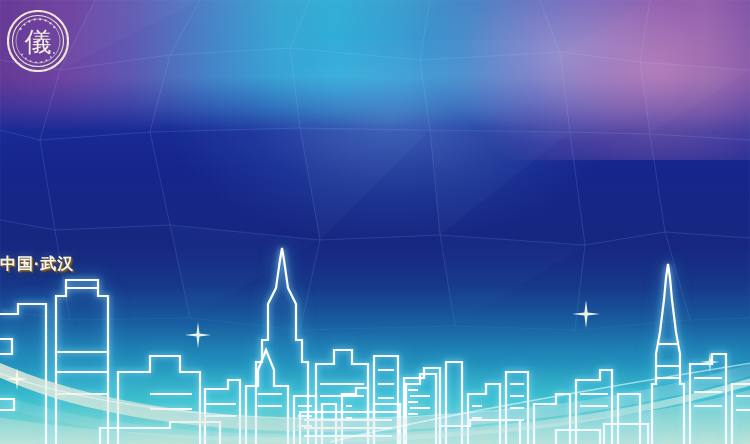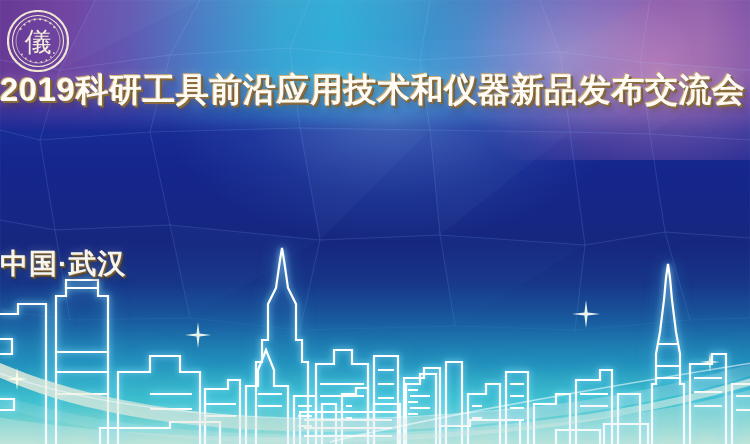--- a/index.html
+++ b/index.html
@@ -122,21 +122,21 @@
     color:#fdfcf6;
     text-shadow:
       1.6px 1.6px 0 #8a6b3c,
       2.4px 2.4px 0 #6b5230,
       -1px -1px 0 #d3b279,
       0 0 10px rgba(255,245,210,.30),
       3px 4px 6px rgba(20,14,40,.5);
   }
   .title-city{
     position:absolute;left:0;right:0;top:250px;
-    font-size:28px;line-height:28px;
+    font-size:16px;line-height:28px;
     font-weight:bold;
     letter-spacing:1px;
     color:#f6f5ee;
     text-shadow:
       1px 1px 0 #7d6238,
       1.8px 1.8px 0 #5e4a2a,
       0 0 8px rgba(255,246,214,.30),
       2px 3px 5px rgba(15,12,40,.55);
   }
 
@@ -337,18 +337,17 @@
           <circle cx="29.0" cy="52.3" r="0.9"></circle>
         <circle cx="34.4" cy="52.0" r="0.9"></circle>
           <circle cx="39.4" cy="50.2" r="0.9"></circle>
         <circle cx="43.8" cy="47.1" r="0.9"></circle>
           <circle cx="46.9" cy="43.0" r="0.9"></circle>
       </g>
       <text x="31" y="41" text-anchor="middle" font-family="'Liberation Serif','DejaVu Serif',serif" font-size="27" fill="#f3ecdc">儀</text>
     </svg>
   </div>
 
-  <div class="title-main">2019科研工具前沿应用技术和仪器新品发布交流会</div>
 
 
   <div class="title-city">中国·武汉</div>
 
 </div>
 
 </body></html>

